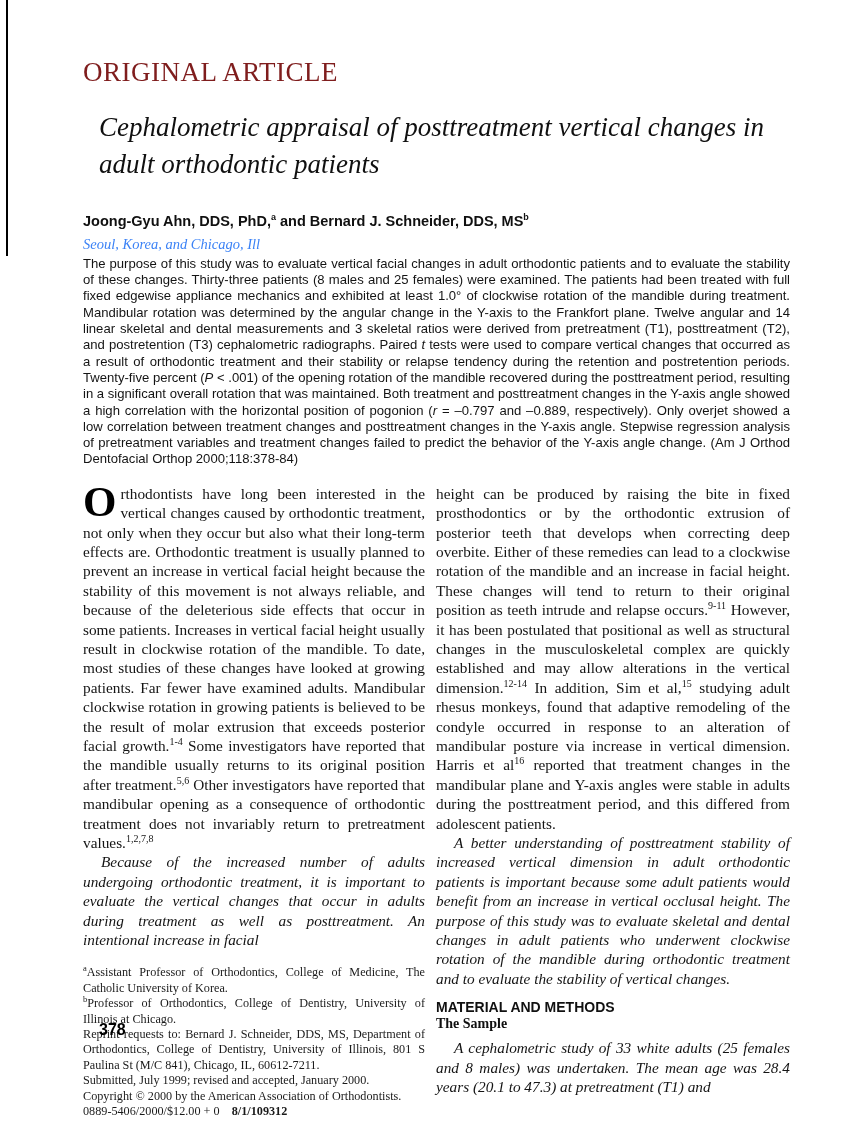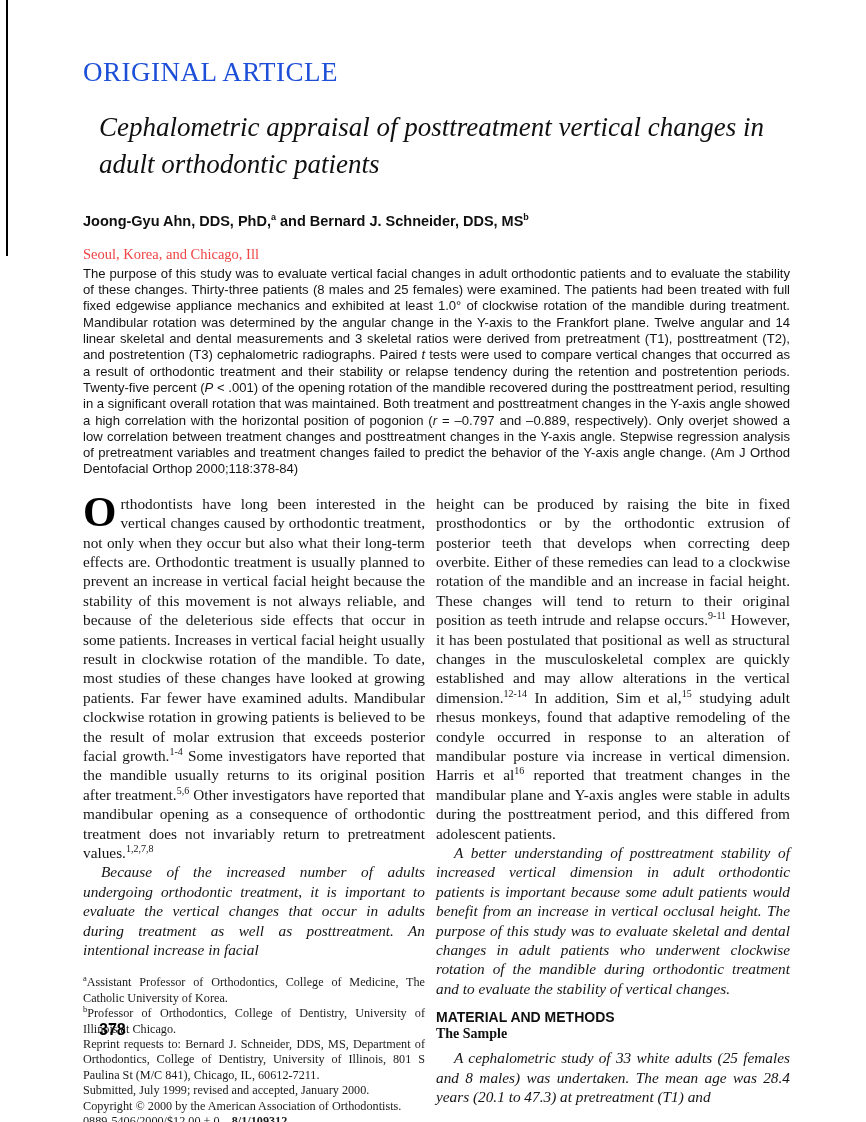--- a/index.html
+++ b/index.html
@@ -8,37 +8,37 @@
     background:#ffffff; overflow:hidden; color:#111;
   }
   .scan-line {
     position:absolute; left:6px; top:0; width:2px; height:256px; background:#000;
   }
   .content { position:absolute; left:83px; top:0; width:707px; }
 
   .kicker {
     margin-top:57px;
     font-family:"Liberation Serif", serif;
-    font-size:27px; letter-spacing:0.5px; color:#1d4ed8;
+    font-size:27px; letter-spacing:0.5px; color:#7f1d1d;
   }
   .title {
     margin-top:21px;
     font-family:"Liberation Serif", serif; font-style:italic;
     font-size:27px; line-height:37px; font-weight:normal; color:#101010;margin-left:16px;
   }
   .authors {
     margin-top:29px;
     font-family:"Liberation Sans", sans-serif; font-weight:bold;
     font-size:14.5px; color:#101010;
   }
   .authors sup { font-size:9px; }
   .affiliation {
-    margin-top:17px;
-    font-family:"Liberation Serif", serif; 
-    font-size:14.5px; color:#ef4444;
+    margin-top:7px;
+    font-family:"Liberation Serif", serif; font-style:italic;
+    font-size:14.5px; color:#3b82f6;
   }
   .abstract {
     margin-top:3px;
     font-family:"Liberation Sans", sans-serif;
     font-size:13.1px; line-height:16.3px; text-align:justify; color:#141414;
   }
   .columns { display:flex; gap:11px; margin-top:16px; }
   .col-left  { width:342px; }
   .col-right { width:354px; }
 

